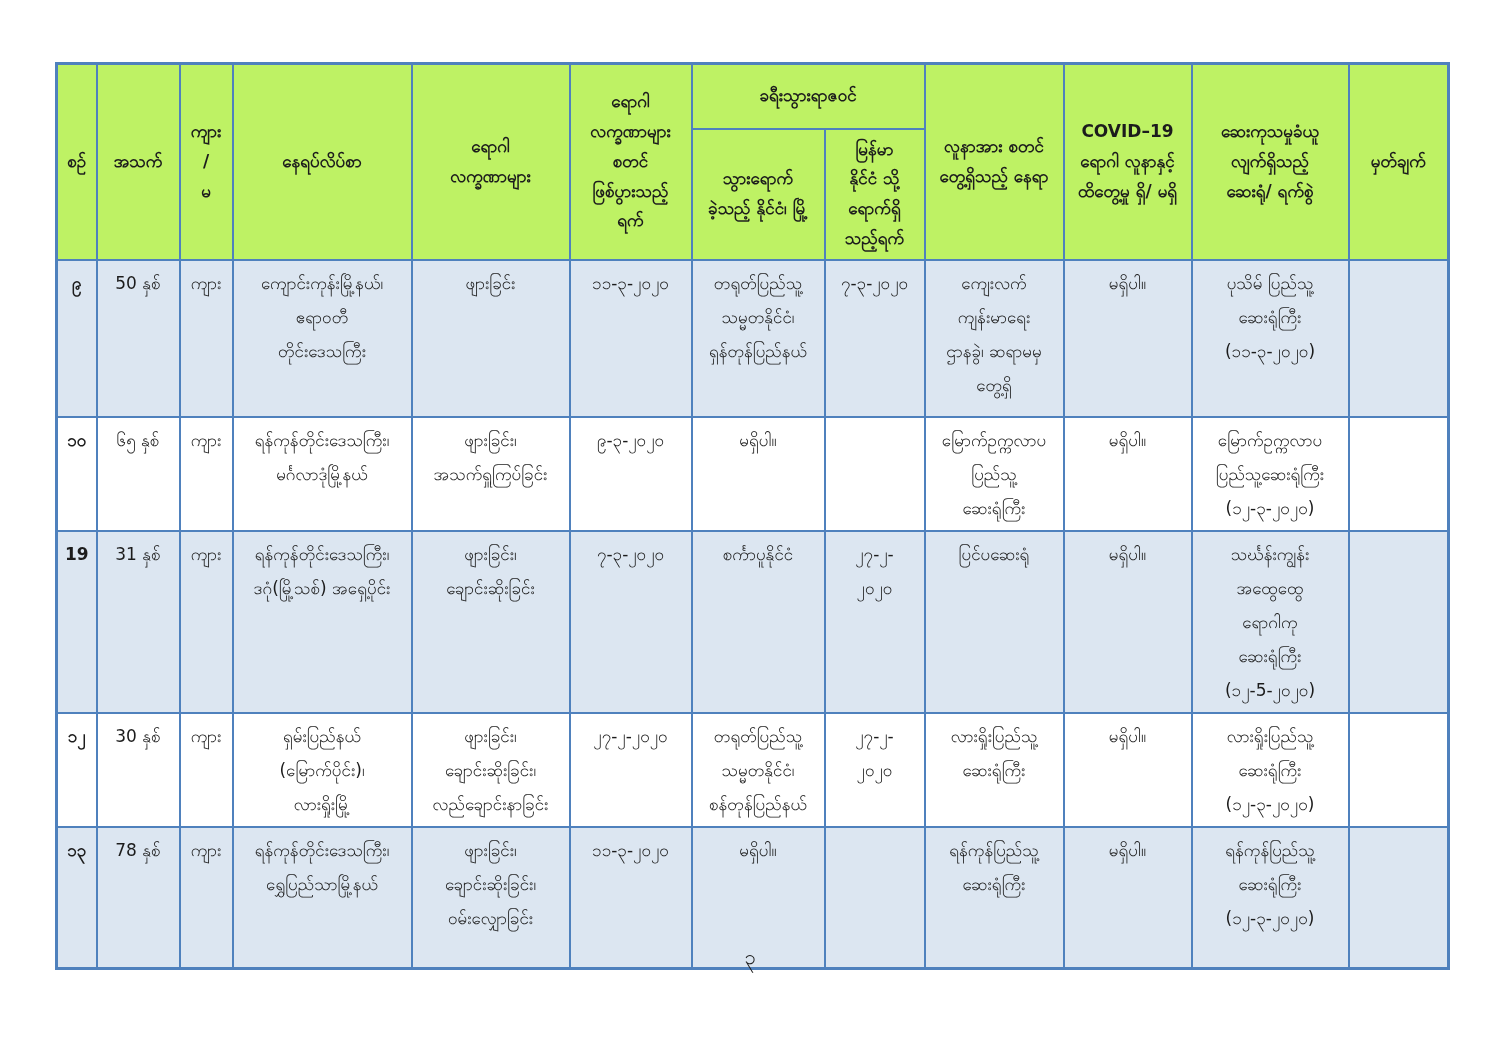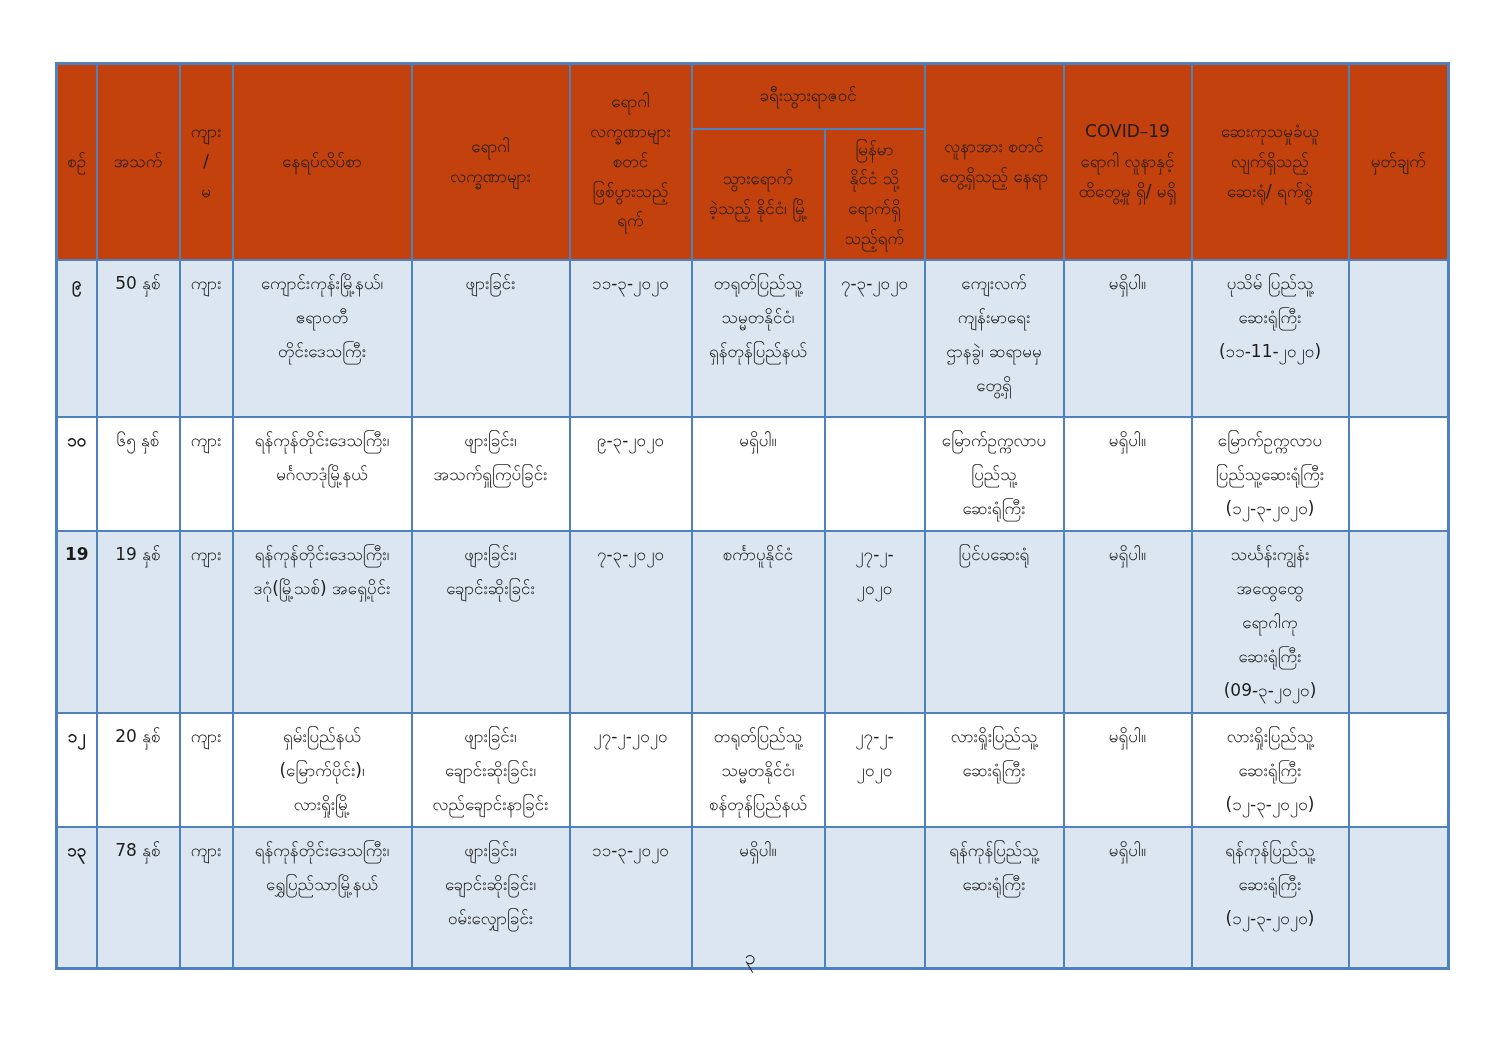--- a/index.html
+++ b/index.html
@@ -21,22 +21,22 @@
     border: 3px solid #4F81BD;
   }
   table.report th, table.report td {
     border: 2px solid #4F81BD;
     white-space: pre-line;
     text-align: center;
     padding: 5px 3px;
     overflow: hidden;
   }
   table.report th {
-    background: #c2410c;
-    font-weight: normal;
+    background: #bef264;
+    font-weight: bold;
     font-size: 17px;
     line-height: 1.75;
     vertical-align: middle;
   }
   table.report td {
     font-size: 17px;
     line-height: 2.0;
     vertical-align: top;
     background: #ffffff;
   }
@@ -128,21 +128,21 @@
 သမ္မတနိုင်ငံ၊
 ရှန်တုန်ပြည်နယ်</td>
         <td>၇-၃-၂၀၂၀</td>
         <td>ကျေးလက်
 ကျန်းမာရေး
 ဌာနခွဲ၊ ဆရာမမှ
 တွေ့ရှိ</td>
         <td>မရှိပါ။</td>
         <td>ပုသိမ် ပြည်သူ့
 ဆေးရုံကြီး
-(၁၁-11-၂၀၂၀)</td>
+(၁၁-၃-၂၀၂၀)</td>
         <td></td>
       </tr>
       <tr class="r1">
         <td class="serial">၁၀</td>
         <td>၆၅ နှစ်</td>
         <td>ကျား</td>
         <td>ရန်ကုန်တိုင်းဒေသကြီး၊
 မင်္ဂလာဒုံမြို့နယ်</td>
         <td>ဖျားခြင်း၊
 အသက်ရှူကြပ်ခြင်း</td>
@@ -153,42 +153,42 @@
 ပြည်သူ့
 ဆေးရုံကြီး</td>
         <td>မရှိပါ။</td>
         <td>မြောက်ဥက္ကလာပ
 ပြည်သူ့ဆေးရုံကြီး
 (၁၂-၃-၂၀၂၀)</td>
         <td></td>
       </tr>
       <tr class="r2 band">
         <td class="serial">19</td>
-        <td>19 နှစ်</td>
+        <td>31 နှစ်</td>
         <td>ကျား</td>
         <td>ရန်ကုန်တိုင်းဒေသကြီး၊
 ဒဂုံ(မြို့သစ်) အရှေ့ပိုင်း</td>
         <td>ဖျားခြင်း၊
 ချောင်းဆိုးခြင်း</td>
         <td>၇-၃-၂၀၂၀</td>
         <td>စင်္ကာပူနိုင်ငံ</td>
         <td>၂၇-၂-
 ၂၀၂၀</td>
         <td>ပြင်ပဆေးရုံ</td>
         <td>မရှိပါ။</td>
         <td>သင်္ဃန်းကျွန်း
 အထွေထွေ
 ရောဂါကု
 ဆေးရုံကြီး
-(09-၃-၂၀၂၀)</td>
+(၁၂-5-၂၀၂၀)</td>
         <td></td>
       </tr>
       <tr class="r3">
         <td class="serial">၁၂</td>
-        <td>20 နှစ်</td>
+        <td>30 နှစ်</td>
         <td>ကျား</td>
         <td>ရှမ်းပြည်နယ်
 (မြောက်ပိုင်း)၊
 လားရှိုးမြို့</td>
         <td>ဖျားခြင်း၊
 ချောင်းဆိုးခြင်း၊
 လည်ချောင်းနာခြင်း</td>
         <td>၂၇-၂-၂၀၂၀</td>
         <td>တရုတ်ပြည်သူ့
 သမ္မတနိုင်ငံ၊

